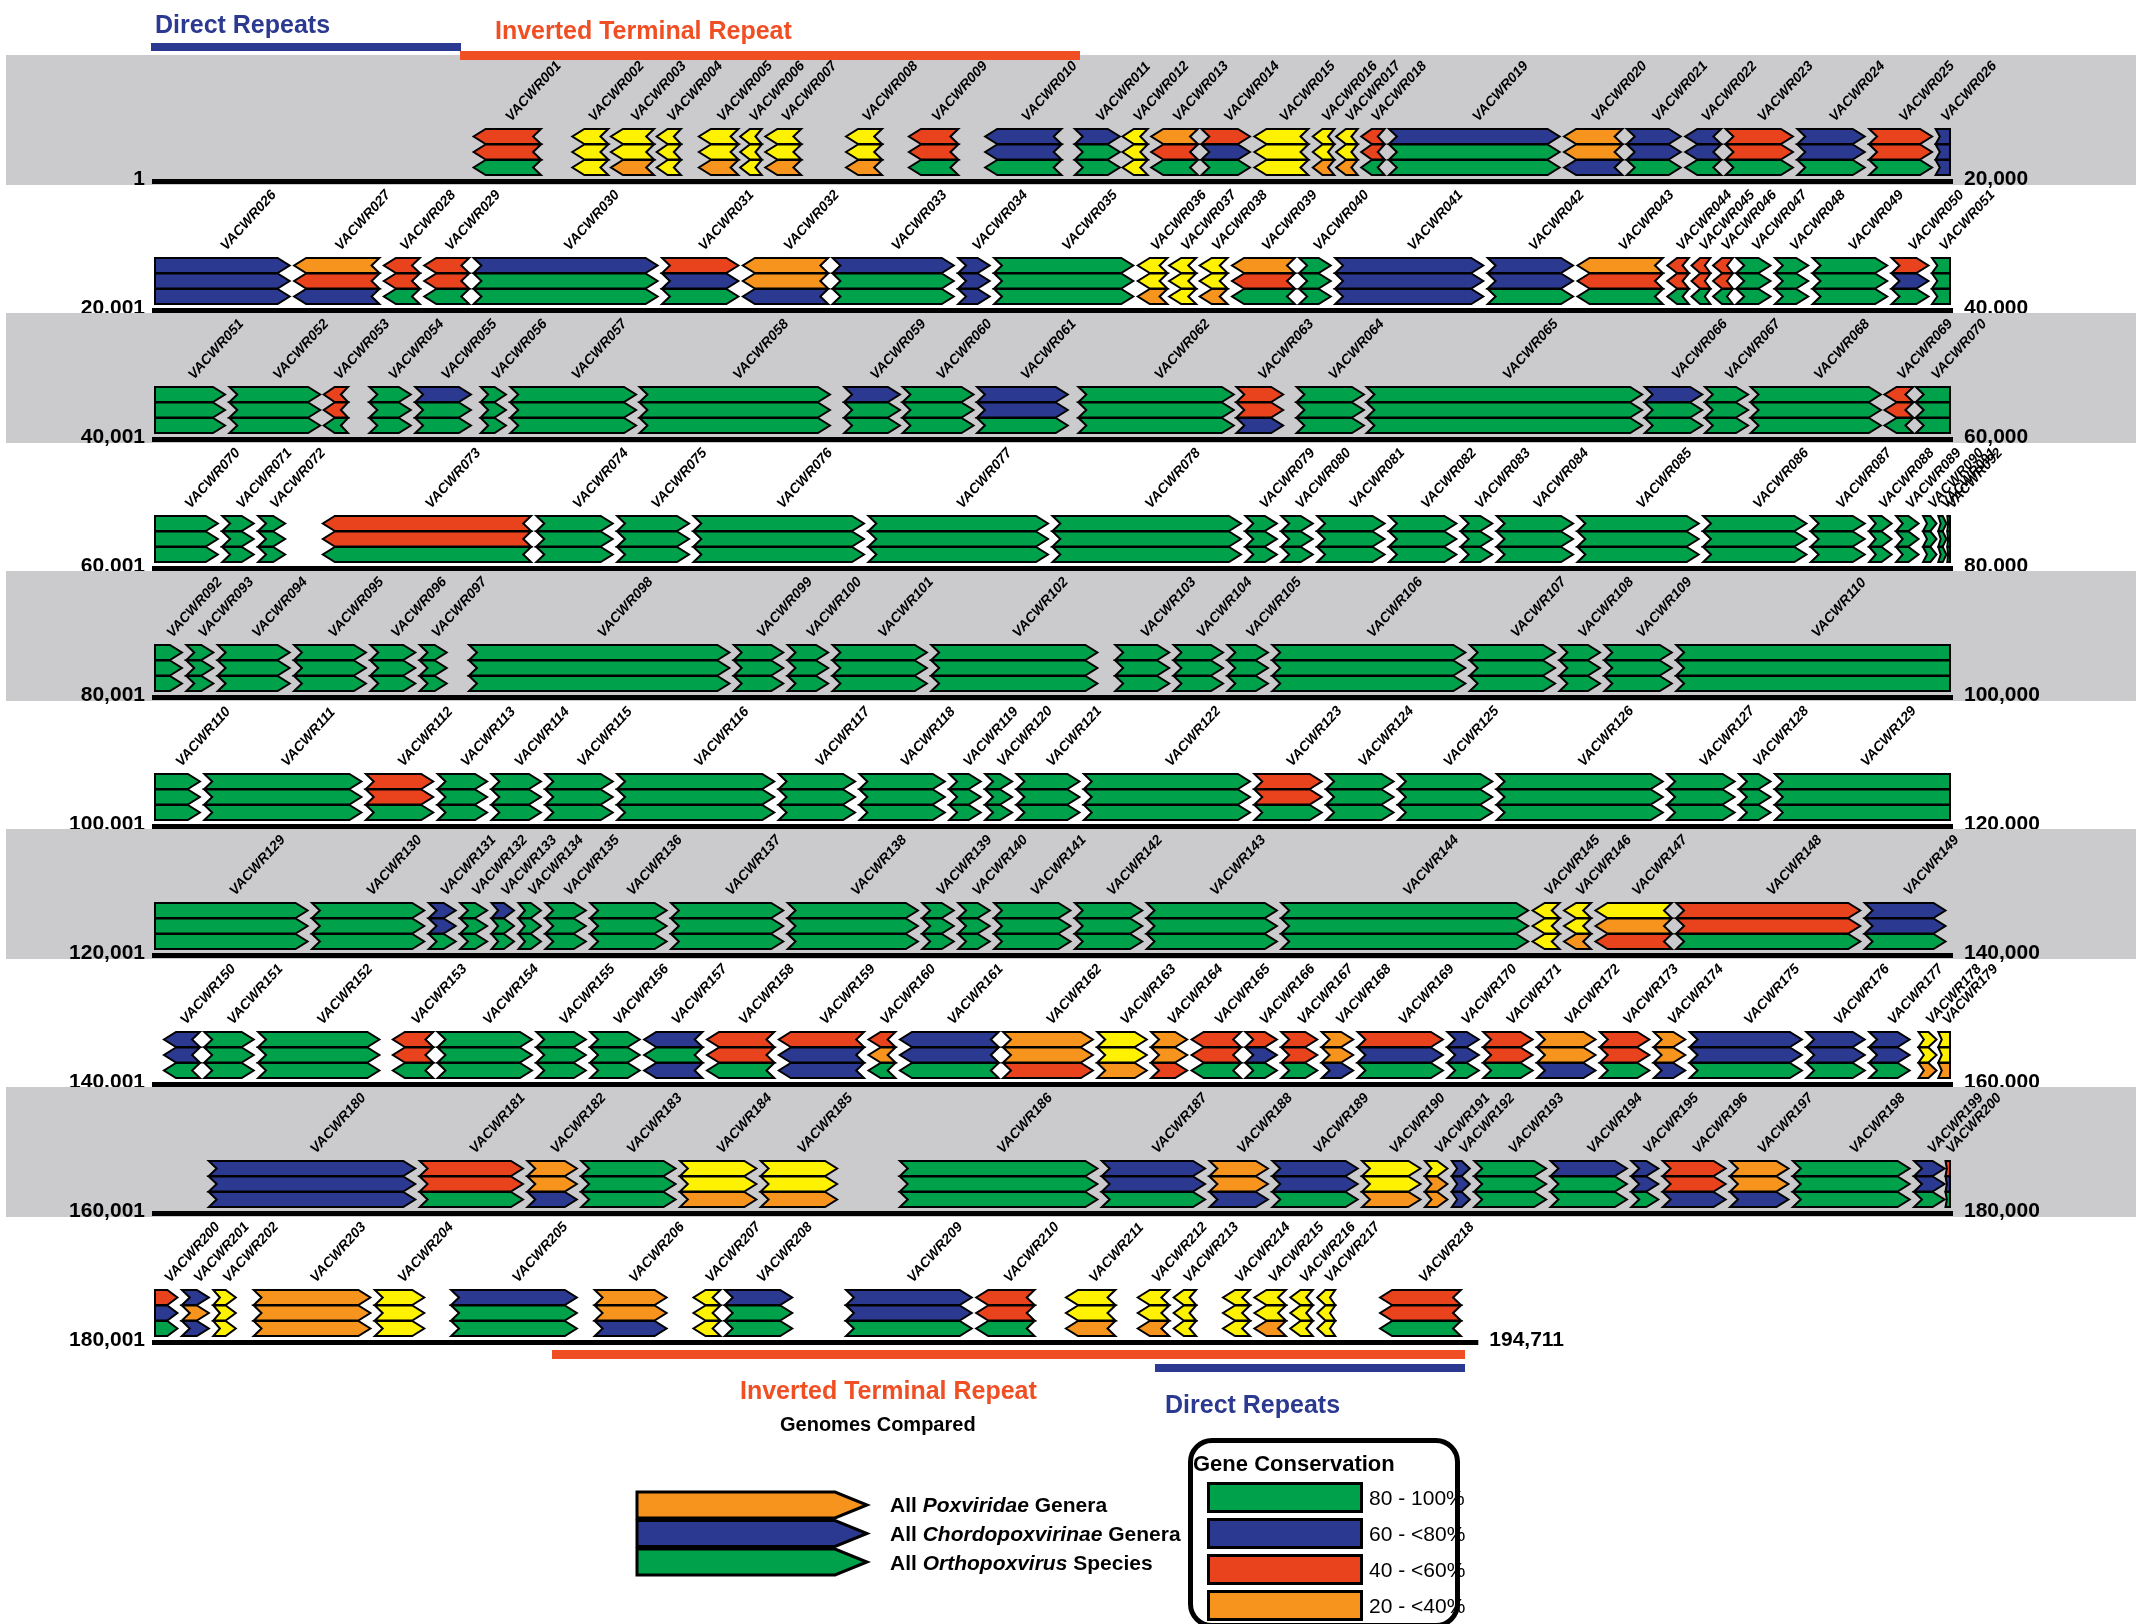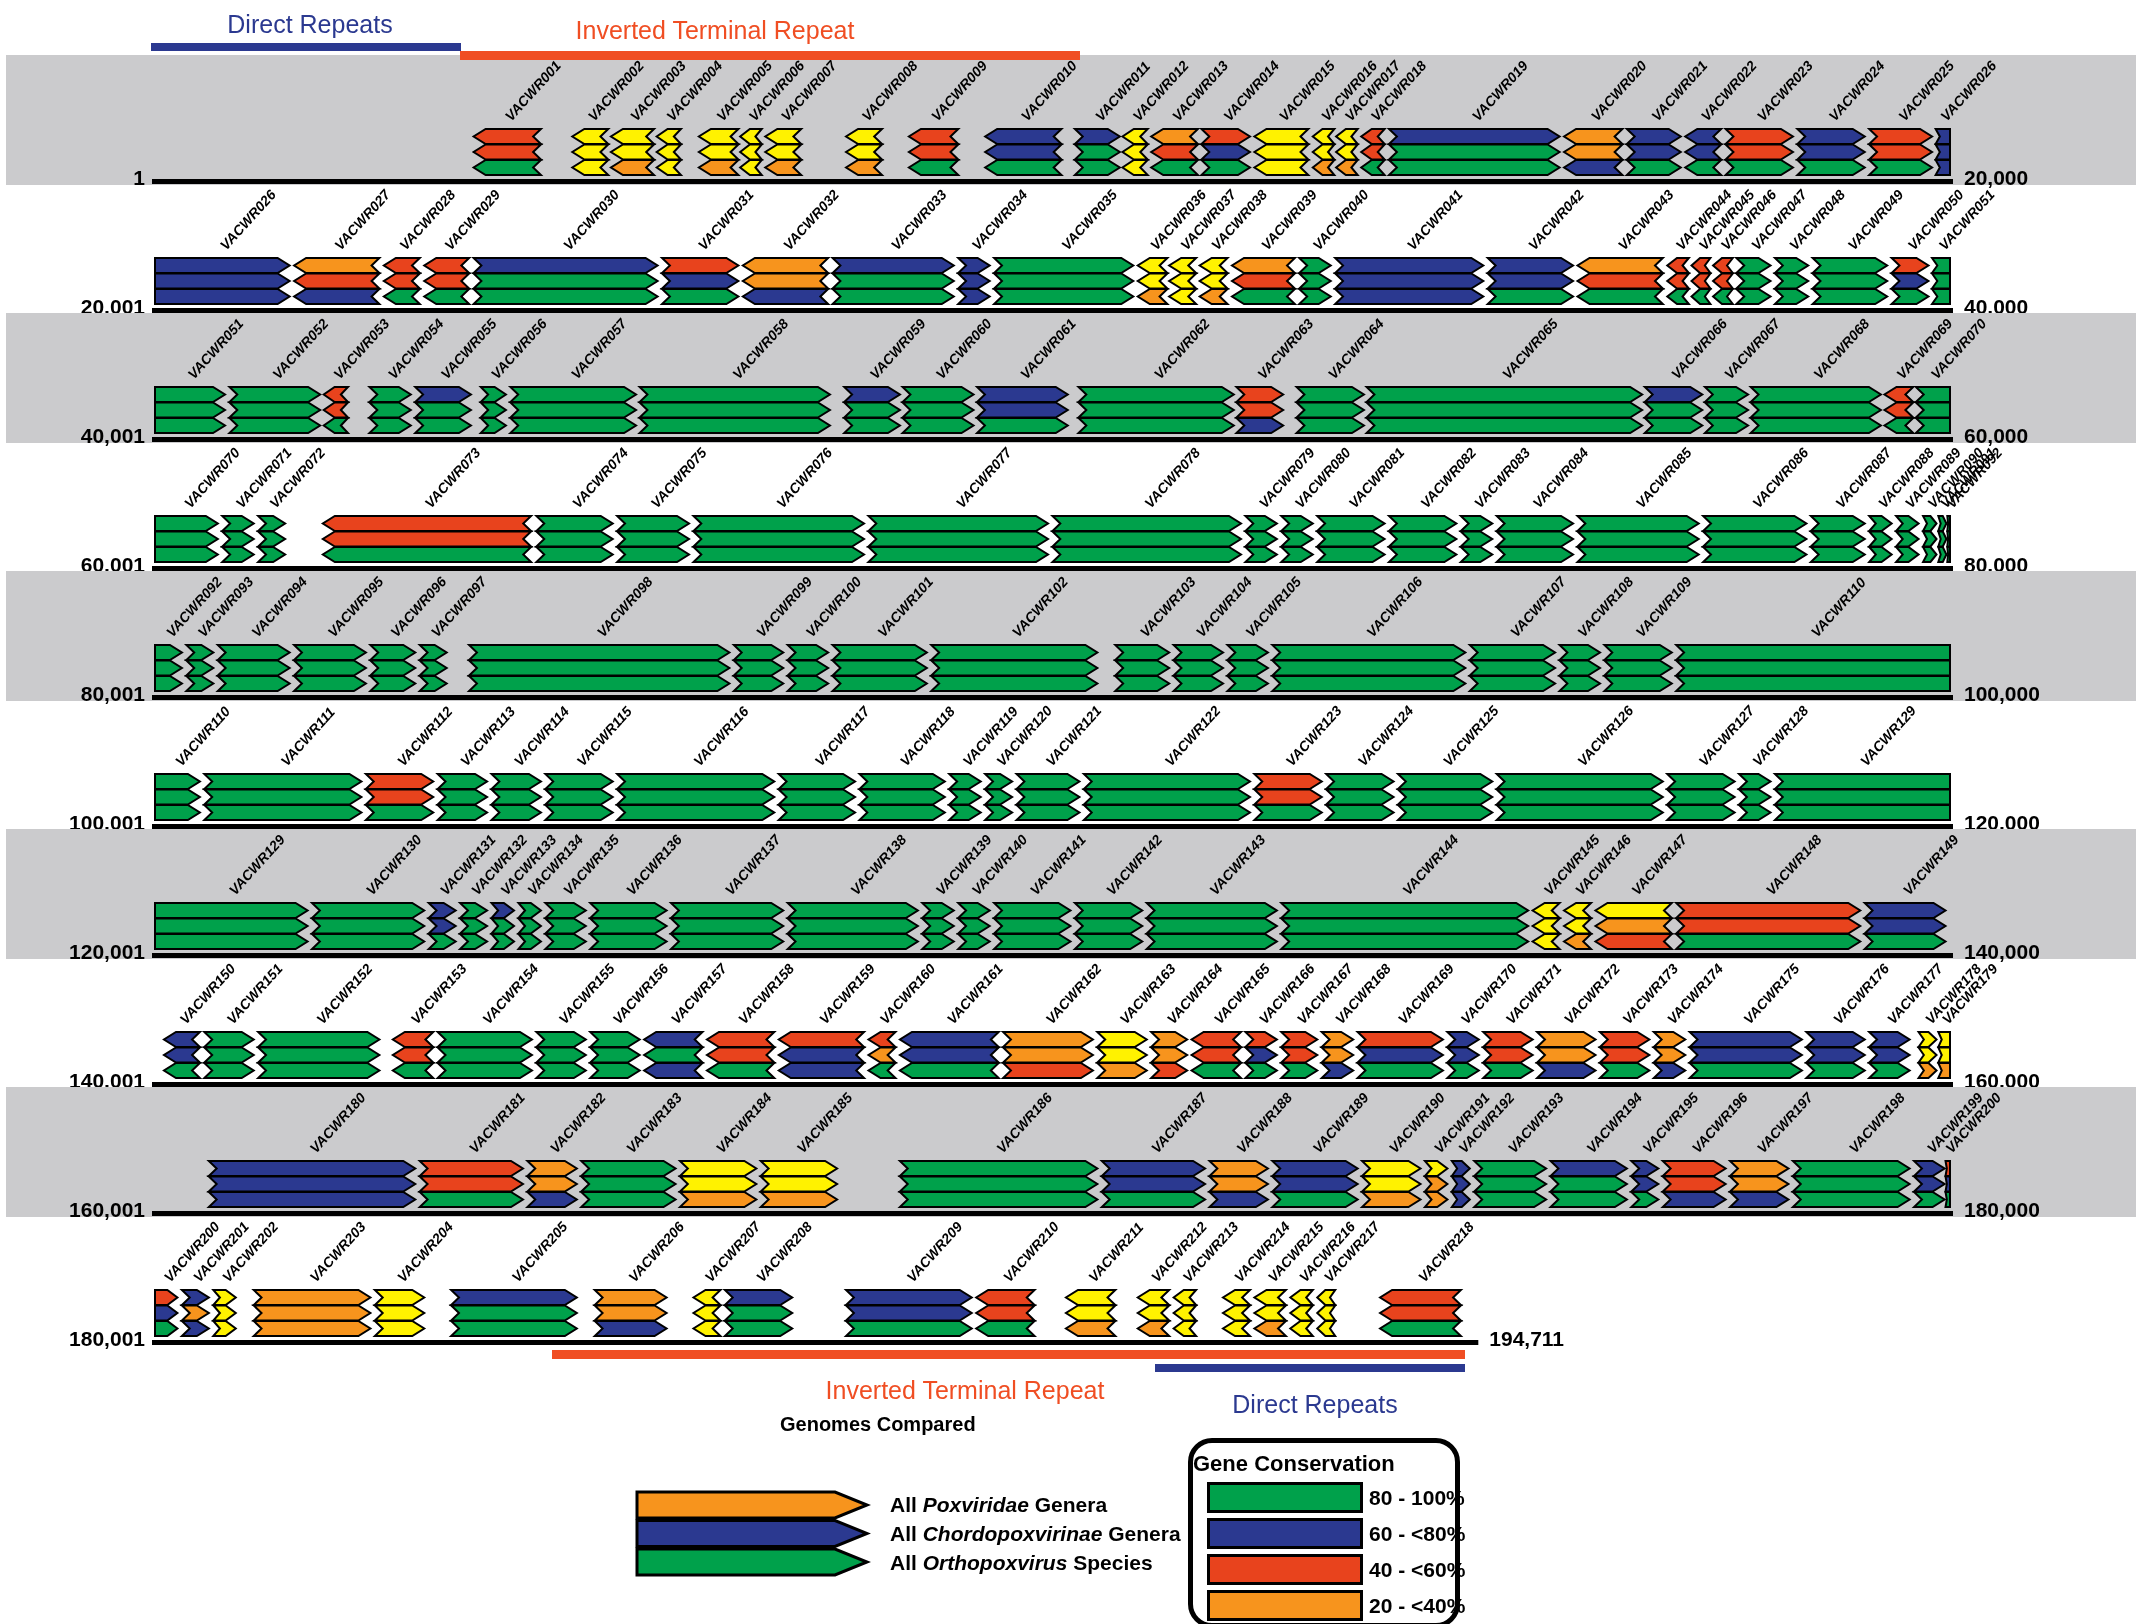--- a/index.html
+++ b/index.html
@@ -1,28 +1,28 @@
 <!DOCTYPE html>
 <html><head>
 <meta charset="utf-8">
 <style>
   html,body{margin:0;padding:0;background:#ffffff;}
   body{font-family:"Liberation Sans",sans-serif;}
   .canvas{position:relative;width:2142px;height:1624px;background:#fff;overflow:hidden;}
   .canvas svg{position:absolute;left:0;top:0;}
-  .ann{position:absolute;font-weight:normal;text-align:center;white-space:nowrap;}
+  .ann{position:absolute;font-weight:bold;white-space:nowrap;}
   .bar{position:absolute;}
   .leg-head{position:absolute;font-weight:bold;color:#000;}
   .gen-labels{position:absolute;font-weight:bold;color:#000;}
   .gen-labels div{height:29px;line-height:29px;font-size:21px;}
   .cons-box{position:absolute;border:5px solid #000;border-radius:24px;background:#fff;}
   .cons-title{font-weight:bold;font-size:22px;margin-top:8px;}
   .cons-item{display:flex;align-items:center;margin:5px 0 0 14px;}
   .cons-swatch{width:150px;height:25px;border:3px solid #000;flex:0 0 auto;}
-  .cons-label{font-weight:bold;font-size:21px;margin-left:6px;white-space:nowrap;}
+  .cons-label{font-weight:normal;font-size:21px;margin-left:6px;white-space:nowrap;}
   i{font-style:italic;}
 </style>
 </head>
 <body>
 
 <div class="canvas">
 
   <svg id="rows-svg" width="2142" height="1624" viewBox="0 0 2142 1624">
       <rect x="6" y="55" width="2130" height="130" fill="#CBCBCD"></rect>
       <rect x="152" y="179" width="1801" height="5" fill="#000"></rect>

